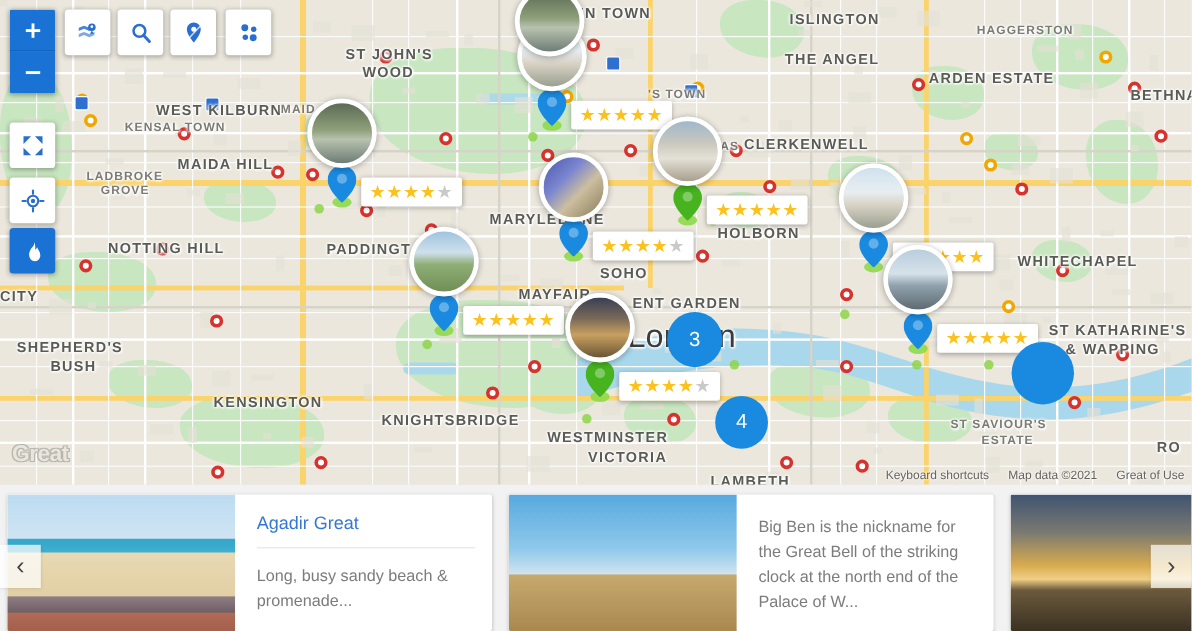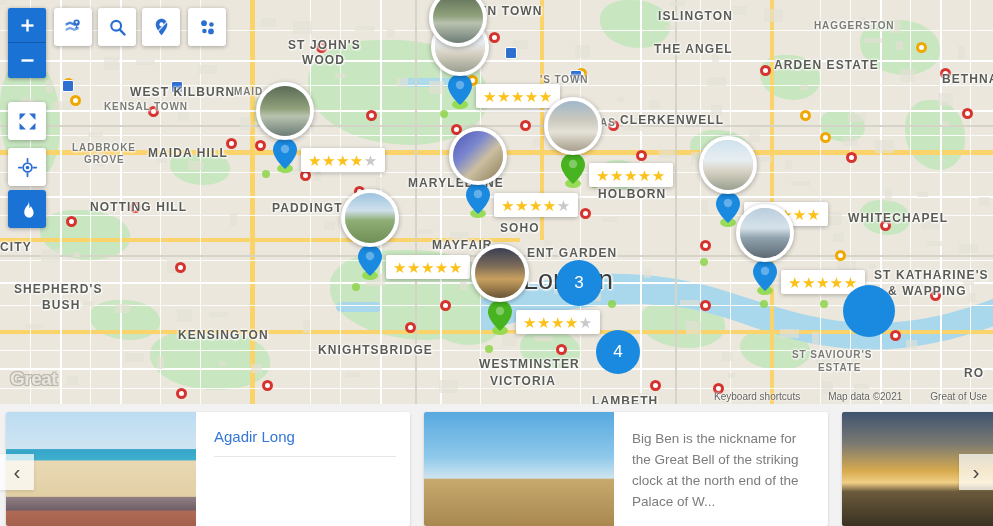--- a/index.html
+++ b/index.html
@@ -65,21 +65,21 @@
     color: #e9e6dd;
     text-shadow:
       -1px -1px 0 #b9b6ae, 1px -1px 0 #b9b6ae,
       -1px 1px 0 #b9b6ae, 1px 1px 0 #b9b6ae;
   }
   #map-credits {
     position: absolute; right: 6px; bottom: 2px;
     font-size: 10px; color: #63625e; display: flex; gap: 16px;
     text-shadow: 0 0 2px #fff, 0 0 2px #fff;
   }
-  #map-credits span { cursor: pointer; padding-left: 12px; }
+  #map-credits span { cursor: pointer; }
 
   
   .ctl-card {
     position: absolute; background: #fff; border-radius: 3px;
     box-shadow: 0 1px 4px rgba(0,0,0,.3);
     display: flex; align-items: center; justify-content: center;
     cursor: pointer;
   }
   #zoom-controls {
     position: absolute; left: 8px; top: 8px;
@@ -480,39 +480,39 @@
       <div class="maplabel small" style="left: 814px; top: 20px;">HAGGERSTON</div>
       <div class="maplabel " style="left: 654px; top: 42px;">THE ANGEL</div>
       <div class="maplabel " style="left: 774px; top: 58px;">ARDEN ESTATE</div>
       <div class="maplabel " style="left: 942px; top: 72px;">BETHNAL</div>
       <div class="maplabel " style="left: 130px; top: 85px;">WEST KILBURN</div>
       <div class="maplabel small" style="left: 104px; top: 101px;">KENSAL TOWN</div>
       <div class="maplabel small" style="left: 234px; top: 86px;">MAID</div>
       <div class="maplabel small" style="left: 540px; top: 74px;">'S TOWN</div>
       <div class="maplabel " style="left: 620px; top: 113px;">CLERKENWELL</div>
       <div class="maplabel small" style="left: 592px; top: 117px;">RAS</div>
-      <div class="maplabel " style="left: 148px; top: 146px;">MAIDA HILL</div>
+      <div class="maplabel " style="left: 148px; top: 130px;">MAIDA HILL</div>
       <div class="maplabel small" style="left: 72px; top: 142px;">LADBROKE</div>
       <div class="maplabel small" style="left: 84px; top: 154px;">GROVE</div>
       <div class="maplabel " style="left: 408px; top: 176px;">MARYLEBONE</div>
       <div class="maplabel " style="left: 598px; top: 187px;">HOLBORN</div>
       <div class="maplabel " style="left: 848px; top: 211px;">WHITECHAPEL</div>
       <div class="maplabel " style="left: 90px; top: 200px;">NOTTING HILL</div>
       <div class="maplabel " style="left: 272px; top: 201px;">PADDINGT</div>
       <div class="maplabel " style="left: 500px; top: 221px;">SOHO</div>
       <div class="maplabel " style="left: 432px; top: 238px;">MAYFAIR</div>
       <div class="maplabel " style="left: 527px; top: 246px;">ENT GARDEN</div>
       <div class="maplabel " style="left: 0px; top: 240px;">CITY</div>
       <div class="maplabel " style="left: 14px; top: 282px;">SHEPHERD'S</div>
       <div class="maplabel " style="left: 42px; top: 298px;">BUSH</div>
       <div class="maplabel " style="left: 874px; top: 268px;">ST KATHARINE'S</div>
       <div class="maplabel " style="left: 888px; top: 284px;">&amp; WAPPING</div>
       <div class="maplabel " style="left: 178px; top: 328px;">KENSINGTON</div>
       <div class="maplabel " style="left: 318px; top: 343px;">KNIGHTSBRIDGE</div>
-      <div class="maplabel " style="left: 479px; top: 357px;">WESTMINSTER</div>
+      <div class="maplabel " style="left: 456px; top: 357px;">WESTMINSTER</div>
       <div class="maplabel small" style="left: 792px; top: 349px;">ST SAVIOUR'S</div>
       <div class="maplabel small" style="left: 818px; top: 362px;">ESTATE</div>
       <div class="maplabel " style="left: 964px; top: 366px;">RO</div>
       <div class="maplabel " style="left: 490px; top: 374px;">VICTORIA</div>
       <div class="maplabel " style="left: 592px; top: 394px;">LAMBETH</div>
       <div class="maplabel city" style="left: 523px; top: 265px;">London</div>
     </div>
   <div id="map-pois">
       <div class="poi" style="left: 285px; top: 168px;">
         <div class="pin-shadow"></div>
@@ -695,21 +695,22 @@
 
 </div>
 
 <div id="card-strip">
   <div id="card-track">
       <div class="card">
         <div class="card-img">
           <div class="ph ph-beach" style="width:100%;height:100%"></div>
         </div>
         <div class="card-body">
-          <div class="card-title">Agadir Long</div>
+          <div class="card-title">Agadir Great</div>
+          <div class="card-desc">Long, busy sandy beach &amp; promenade...</div>
         </div>
       </div>
       <div class="card">
         <div class="card-img">
           <div class="ph ph-bigben" style="width:100%;height:100%"></div>
         </div>
         <div class="card-body">
           <div class="card-desc">Big Ben is the nickname for the Great Bell of the striking clock at the north end of the Palace of W...</div>
         </div>
       </div>

